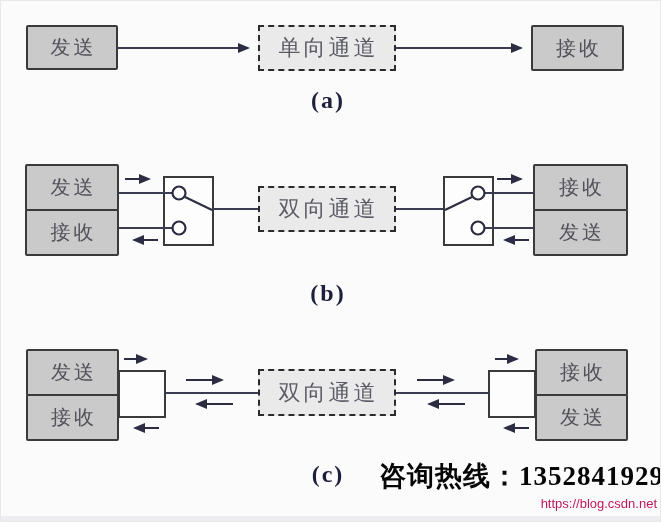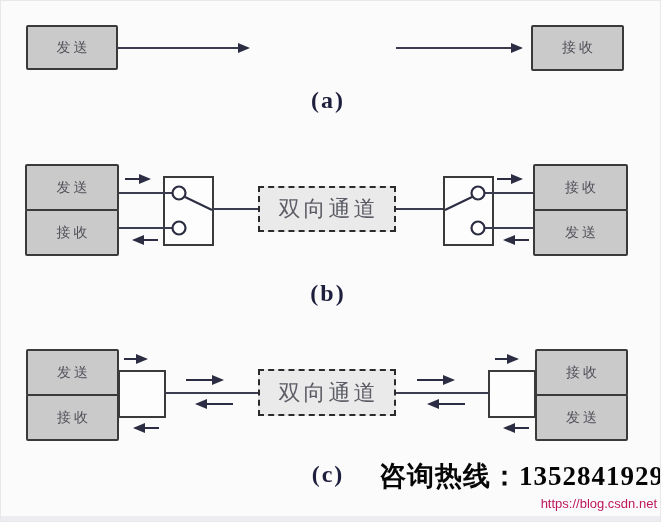--- a/index.html
+++ b/index.html
@@ -12,21 +12,21 @@
   }
   .bottom-strip{
     position:absolute; left:0; bottom:0; width:661px; height:5px;
     background:#ededf1;
   }
   svg.wires{position:absolute; left:0; top:0; z-index:3; pointer-events:none;}
   .box{
     position:absolute; z-index:2; box-sizing:border-box;
     background:#cacaca; border:2px solid #3a3a3a; border-radius:2px;
     display:flex; align-items:center; justify-content:center;
-    font-size:14px; color:#51515a; letter-spacing:3px; text-indent:3px;
+    font-size:20px; color:#51515a; letter-spacing:3px; text-indent:3px;
   }
   .dashed-box{
     position:absolute; z-index:2; box-sizing:border-box;
     background:#eaeaea; border:2px dashed #2b2b2b;
     display:flex; align-items:center; justify-content:center;
     font-size:22px; color:#5c5c66; letter-spacing:3px; text-indent:3px;
   }
   .sec-label{
     position:absolute; z-index:2; width:60px; text-align:center;
     font-size:24px; font-weight:600; color:#1e1f3c; letter-spacing:2px;
@@ -41,20 +41,21 @@
     font-family:"Liberation Sans","DejaVu Sans",sans-serif;
     font-size:13px; color:#be185d; text-align:right; white-space:nowrap;
   }
 </style>
 </head>
 <body>
 
 <div id="stage">
 
   <div class="box" style="left:25px; top:24px; width:92px; height:45px;">发送</div>
+  <div class="dashed-box" style="left:257px; top:24px; width:138px; height:46px;">单向通道</div>
   <div class="box" style="left:530px; top:24px; width:93px; height:46px;">接收</div>
   <div class="sec-label" style="left:297px; top:86px;">(a)</div>
 
   <div class="box" style="left:24px; top:163px; width:94px; height:47px;">发送</div>
   <div class="box" style="left:24px; top:208px; width:94px; height:47px;">接收</div>
   <div class="dashed-box" style="left:257px; top:185px; width:138px; height:46px;">双向通道</div>
   <div class="box" style="left:532px; top:163px; width:95px; height:47px;">接收</div>
   <div class="box" style="left:532px; top:208px; width:95px; height:47px;">发送</div>
   <div class="sec-label" style="left:297px; top:279px;">(b)</div>
 

